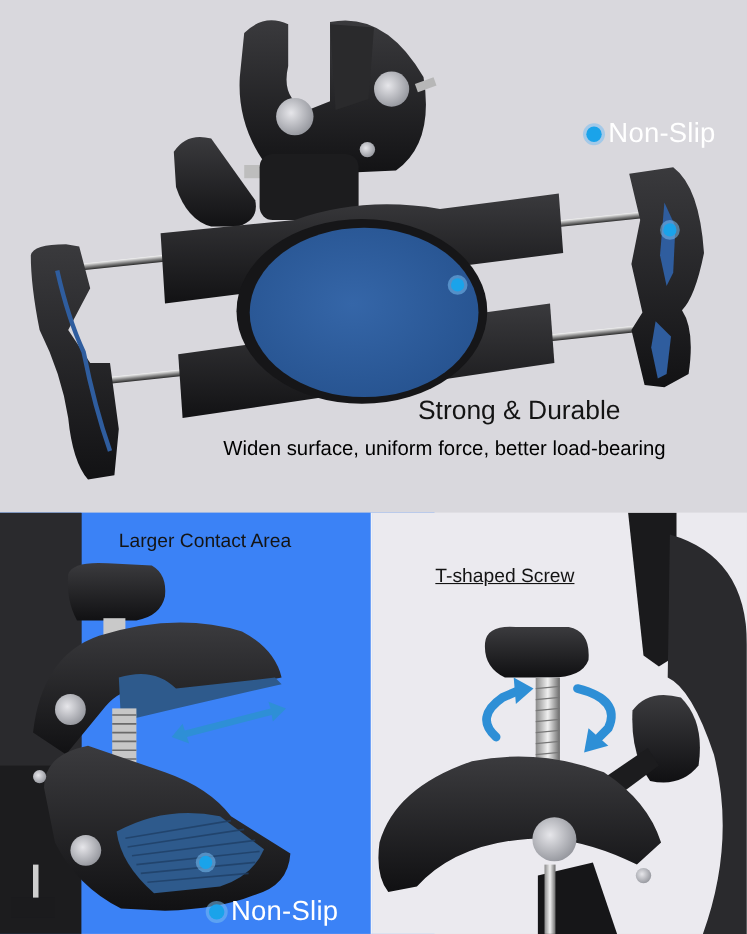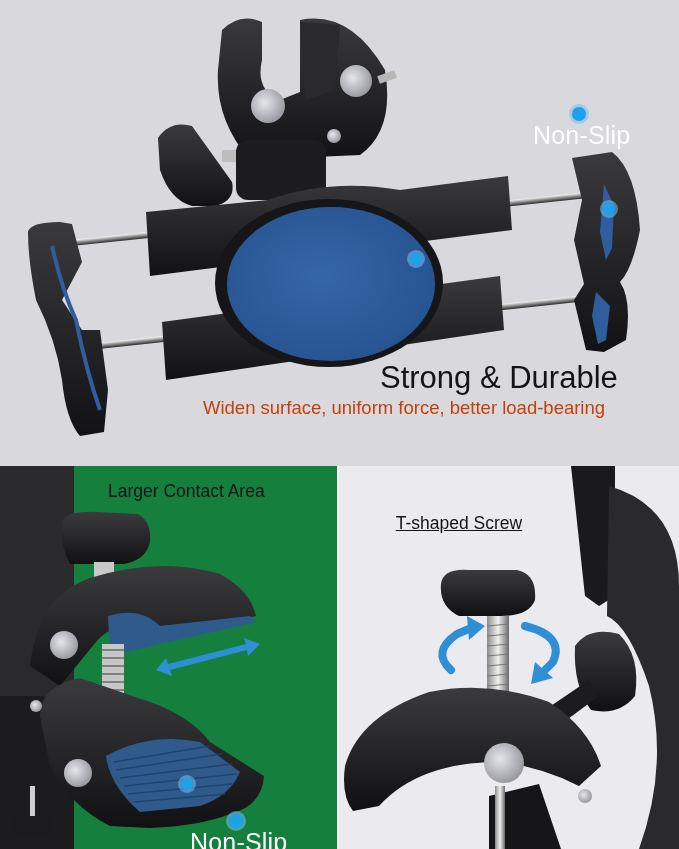--- a/index.html
+++ b/index.html
@@ -1,26 +1,26 @@
 <!DOCTYPE html>
 <html><head>
 <meta charset="utf-8">
 <style>
   * { box-sizing: border-box; margin: 0; padding: 0; }
   html, body { width: 679px; height: 849px; overflow: hidden; background: #d9d8dd; }
   body { position: relative; font-family: "Liberation Sans", "DejaVu Sans", sans-serif; }
   .top-panel { position: absolute; left: 0; top: 0; width: 679px; height: 466px; background: #d9d8dd; }
-  .bl-panel { position: absolute; left: 0; top: 466px; width: 395px; height: 383px; background: #15803d; overflow: hidden; }
+  .bl-panel { position: absolute; left: 0; top: 466px; width: 395px; height: 383px; background: #3b82f6; overflow: hidden; }
   .br-panel { position: absolute; left: 339px; top: 466px; width: 340px; height: 383px; background: #ebeaef; overflow: hidden; }
   .gap { position: absolute; left: 337px; top: 466px; width: 2px; height: 383px; background: #f2f2f5; }
   svg.art { position: absolute; left: 0; top: 0; }
-  .label-white { position: absolute; color: #ffffff; font-size: 25px; letter-spacing: 0.2px; display: flex; align-items: center; flex-direction: column; }
+  .label-white { position: absolute; color: #ffffff; font-size: 25px; letter-spacing: 0.2px; display: flex; align-items: center; }
   .dot { display: inline-block; width: 14px; height: 14px; border-radius: 50%; background: #1aa3ea; box-shadow: 0 0 0 3px rgba(120,190,240,0.55); margin-right: 6px; }
-  .title-dark { position: absolute; color: #141414; font-size: 31px; }
-  .sub-dark { position: absolute; color: #c2410c; font-size: 18.5px; }
+  .title-dark { position: absolute; color: #141414; font-size: 24px; }
+  .sub-dark { position: absolute; color: #000000; font-size: 18.5px; }
   .cap-dark { position: absolute; color: #141414; font-size: 17.5px; text-align: center; line-height: 27px; }
 </style>
 </head>
 <body>
 
 <div class="top-panel">
   <svg class="art" width="679" height="466" viewBox="0 0 679 466">
     <defs>
       <linearGradient id="blk" x1="0" y1="0" x2="0" y2="1">
         <stop offset="0" stop-color="#3a3a3d"></stop>

